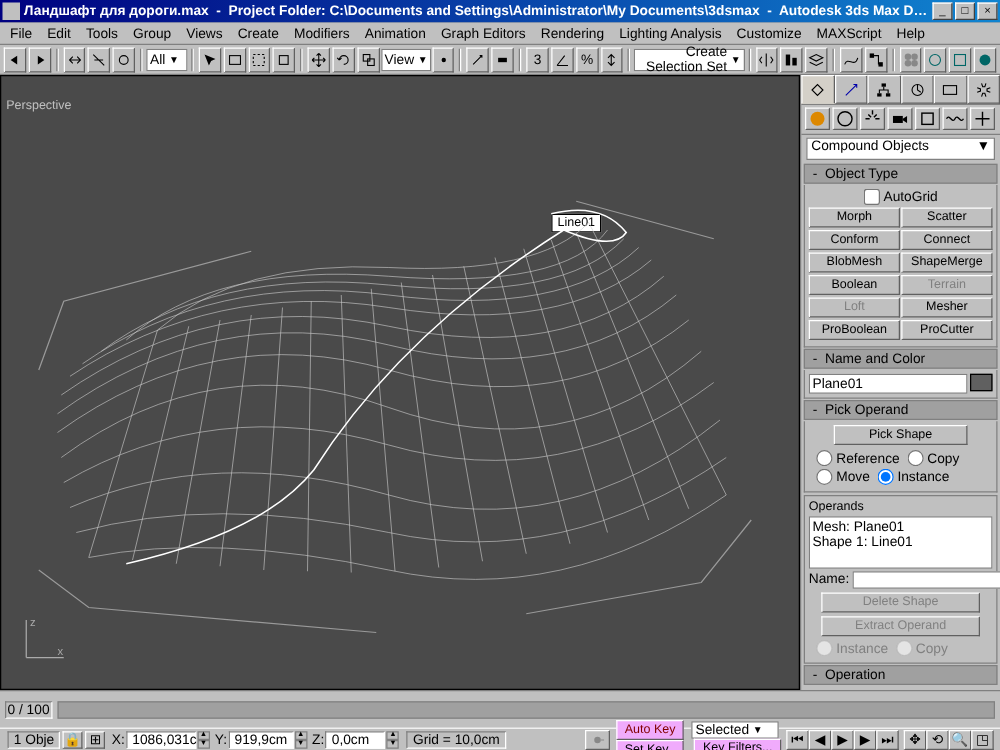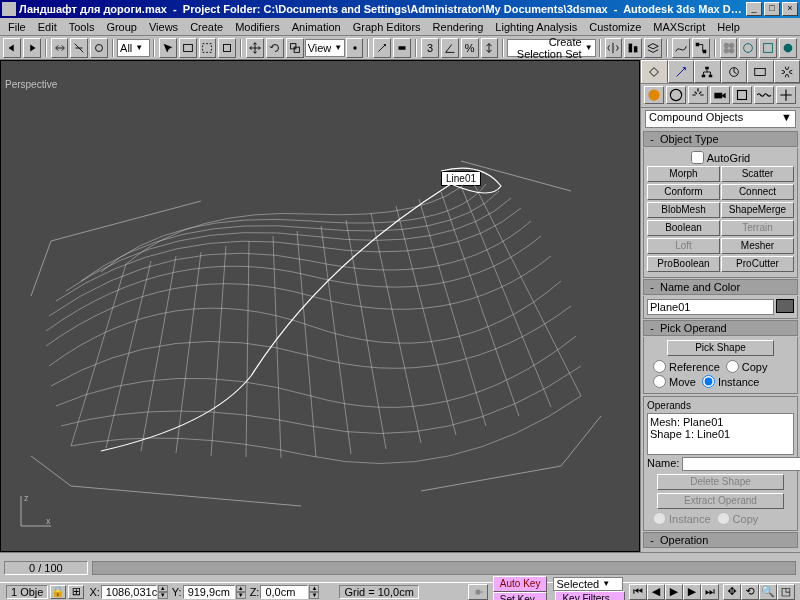--- a/index.html
+++ b/index.html
@@ -48,21 +48,21 @@
 .radiorow .r { margin: 0 3px 0 6px; }
 .listbox { height: 42px; background: #fff; border: 1px solid #808080; color: #000; padding: 2px; font-size: 10px; }
 .fieldrow { display: flex; margin: 2px 0; color: #000; font-size: 10px; }
 .fieldrow input { flex: 1; height: 14px; border: 1px solid #808080; margin-left: 3px; background: #fff; }
 .statusbar { height: 18px; background: #c0c0c0; display: flex; align-items: center; border-top: 1px solid #fff; padding: 0 5px; }
 .statusbar .sunken { border: 1px solid #808080; border-right-color: #fff; border-bottom-color: #fff; padding: 0 4px; height: 14px; line-height: 12px; color: #000; background: #c0c0c0; margin: 0 1px; }
 .statusbar .spinner { width: 10px; height: 14px; display: flex; flex-direction: column; }
 .statusbar .spinner div { flex: 1; border: 1px solid #808080; font-size: 6px; text-align: center; line-height: 5px; background: #c0c0c0; }
 .trackbar { height: 30px; background: #c0c0c0; display: flex; align-items: center; border-top: 1px solid #808080; }
 .trackbar .slider { flex: 1; height: 14px; background: #a0a0a0; border: 1px solid #808080; margin: 0 4px; position: relative; }
-.trackbar .frame { border: 1px solid #808080; border-right-color: #fff; border-bottom-color: #fff; padding: 0 24px; height: 14px; line-height: 12px; color: #000; margin-left: 4px; }
+.trackbar .frame { border: 1px solid #808080; border-right-color: #fff; border-bottom-color: #fff; padding: 0 1px; height: 14px; line-height: 12px; color: #000; margin-left: 4px; }
 .keybtn { height: 16px; padding: 0 6px; background: #f0abfc; border: 1px solid #fff; border-right-color: #606060; border-bottom-color: #606060; color: #000; font-size: 10px; margin: 0 2px; line-height: 14px; }
 .keybtn.red { color: #800000; }
 .playbtns { display: flex; }
 .playbtns .pb { width: 18px; height: 16px; background: #c0c0c0; border: 1px solid #fff; border-right-color: #606060; border-bottom-color: #606060; display: flex; align-items: center; justify-content: center; }
 </style>
 </head>
 <body>
 
 <div class="titlebar">
   <div class="icon"></div>
@@ -503,21 +503,21 @@
   <div class="spinner">
       <div>▲</div>
       <div>▼</div>
     </div>
   <span style="color:#000;margin-left:4px">Z:</span>
   <div class="sunken" style="width:48px;background:#fff">0,0cm</div>
   <div class="spinner">
       <div>▲</div>
       <div>▼</div>
     </div>
-  <div class="sunken" style="margin-left:20px">Grid = 10,0cm</div>
+  <div class="sunken" style="margin-left:6px">Grid = 10,0cm</div>
   <div style="flex:1"></div>
   <div class="tbtn" style="width:20px;height:16px">
       <svg viewBox="0 0 16 16">
         <circle cx="8" cy="8" r="3" fill="#888"></circle>
         <path d="M11 8h3" stroke="#888"></path>
       </svg>
     </div>
   <div style="display:flex;flex-direction:column;margin:0 2px">
     <div class="keybtn red">Auto Key</div>
     <div class="keybtn">Set Key</div>

